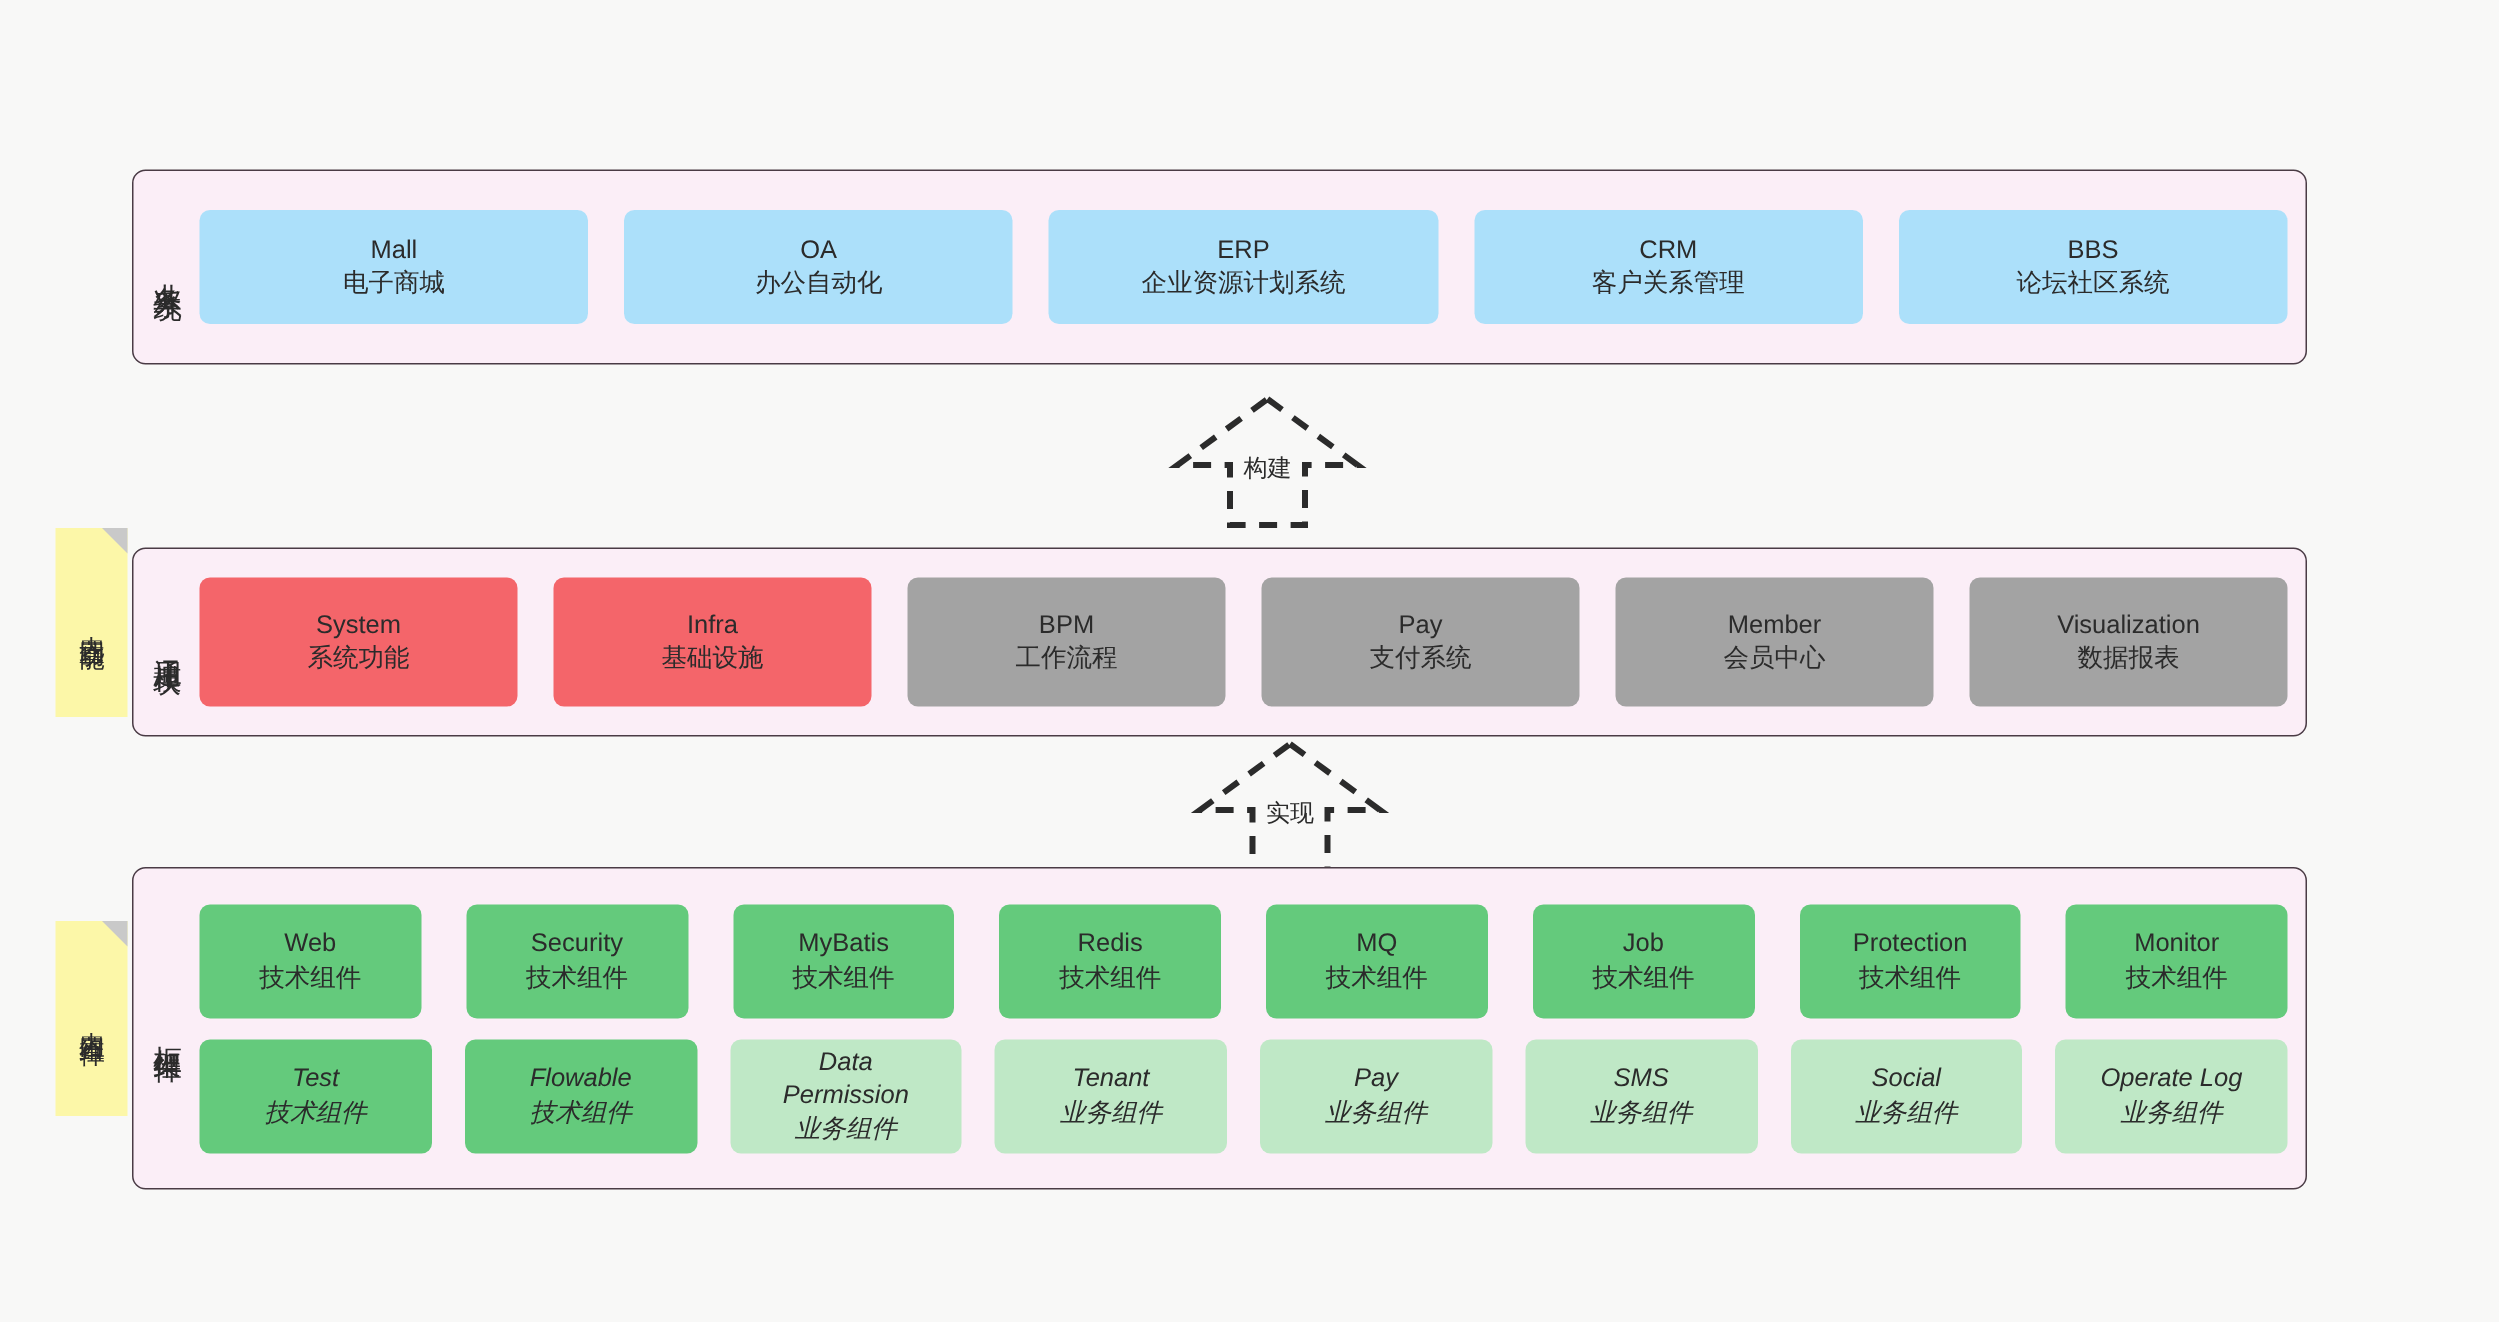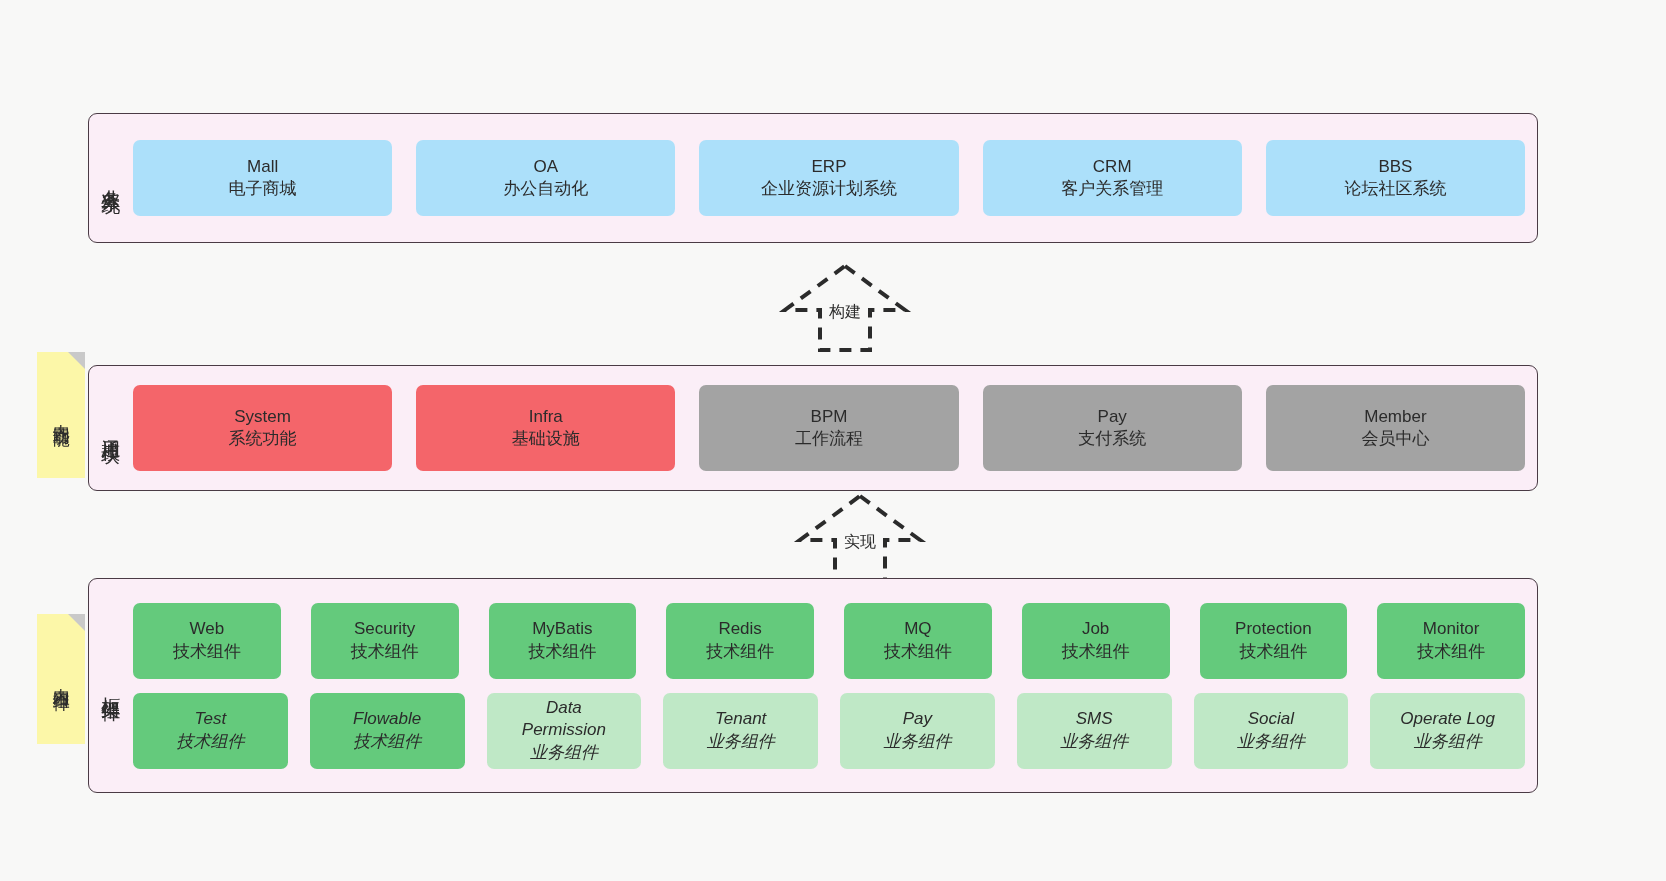--- a/index.html
+++ b/index.html
@@ -198,20 +198,24 @@
           <span class="l2">工作流程</span>
         </div>
         <div class="box box-pink">
           <span class="l1">Pay</span>
           <span class="l2">支付系统</span>
         </div>
         <div class="box box-pink">
           <span class="l1">Member</span>
           <span class="l2">会员中心</span>
         </div>
+        <div class="box box-pink">
+          <span class="l1">Visualization</span>
+          <span class="l2">数据报表</span>
+        </div>
       </div>
     </div>
   </div>
 
   <div class="connector" style="left:775px; top:488px;">
     <svg width="170" height="95" viewBox="0 0 170 95" aria-hidden="true">
       <path d="M 85 8 L 145 52 L 110 52 L 110 92 L 60 92 L 60 52 L 25 52 Z" fill="none" stroke="#2b2b2b" stroke-width="4" stroke-dasharray="12 9" stroke-linejoin="miter"></path>
     </svg>
     <span class="conn-label">实现</span>
   </div>

